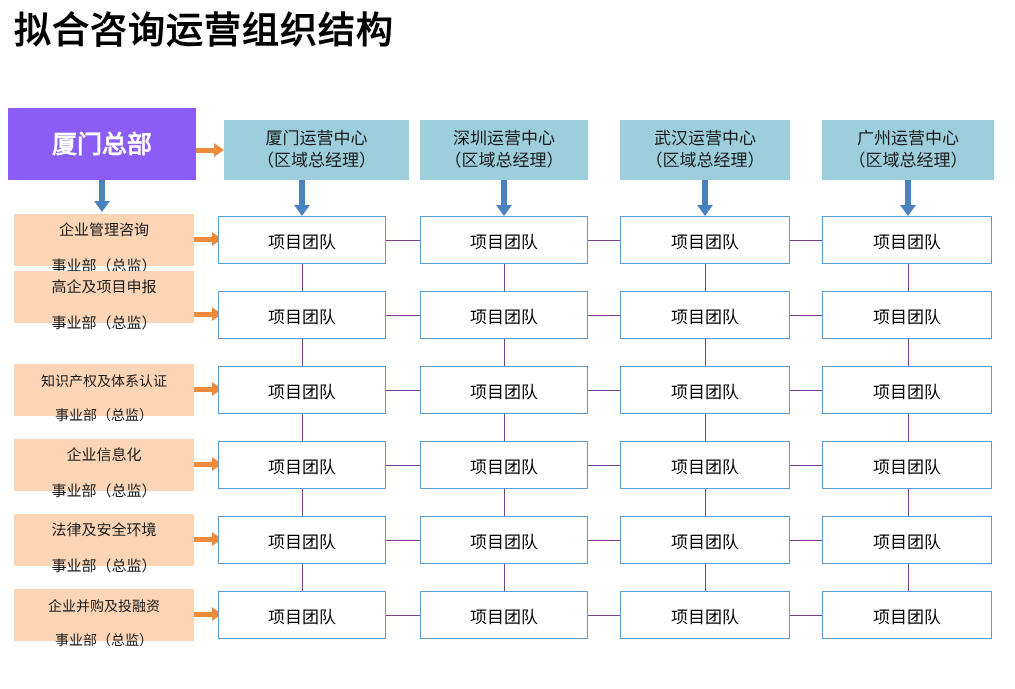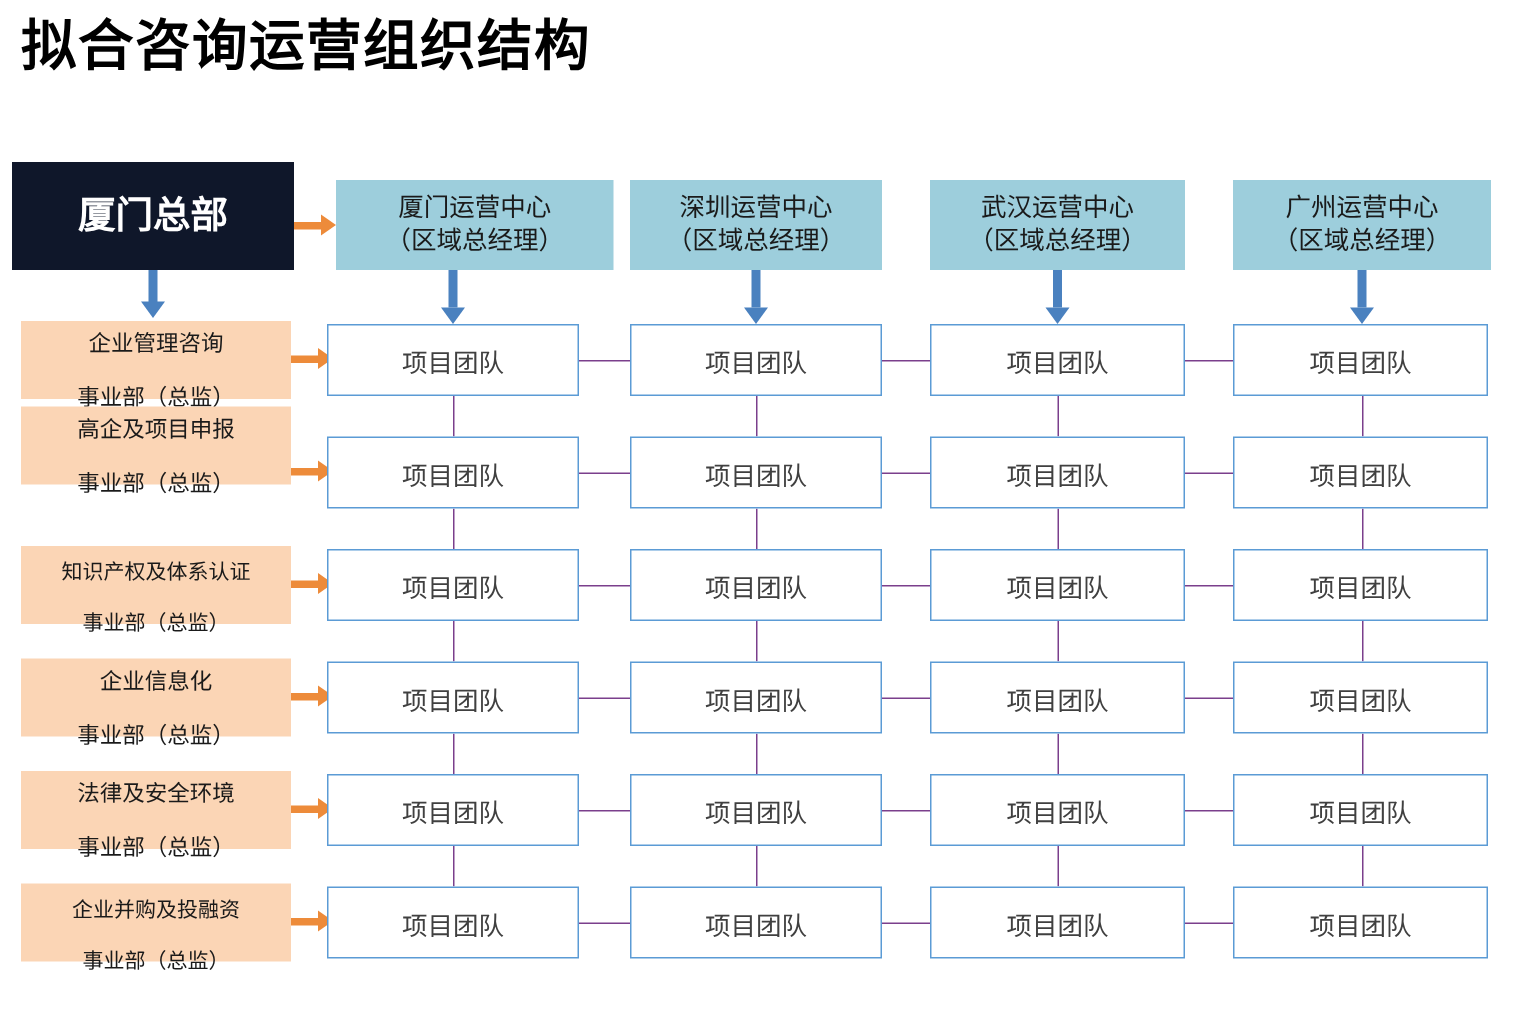--- a/index.html
+++ b/index.html
@@ -33,21 +33,21 @@
     line-height: 1.25;
   }
 
   
   .hq-box {
     position: absolute;
     left: 8px;
     top: 108px;
     width: 188px;
     height: 72px;
-    background: #0f172a;
+    background: #8b5cf6;
     color: #ffffff;
     font-size: 25px;
     font-weight: bold;
     display: flex;
     flex-direction: column;
     align-items: center;
     justify-content: center;
     line-height: 1.22;
     text-align: center;
   }
@@ -88,21 +88,21 @@
   }
   .dept-box .ln { display: block; white-space: nowrap; margin-top: 16px; }
   .dept-box.narrow { font-size: 14px; }
 
   
   .team-box {
     position: absolute;
     height: 48px;
     background: #ffffff;
     border: 1.4px solid #5B9BD5;
-    color: #404040;
+    color: #000000;
     font-size: 17px;
     display: flex;
     align-items: center;
     justify-content: center;
     white-space: nowrap;
   }
 
   
   .vline-purple {
     position: absolute;

